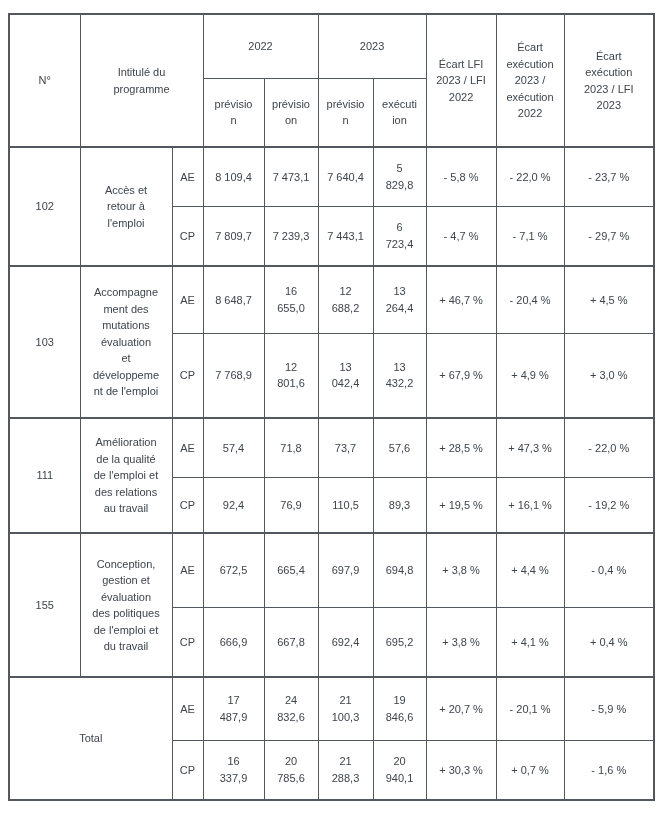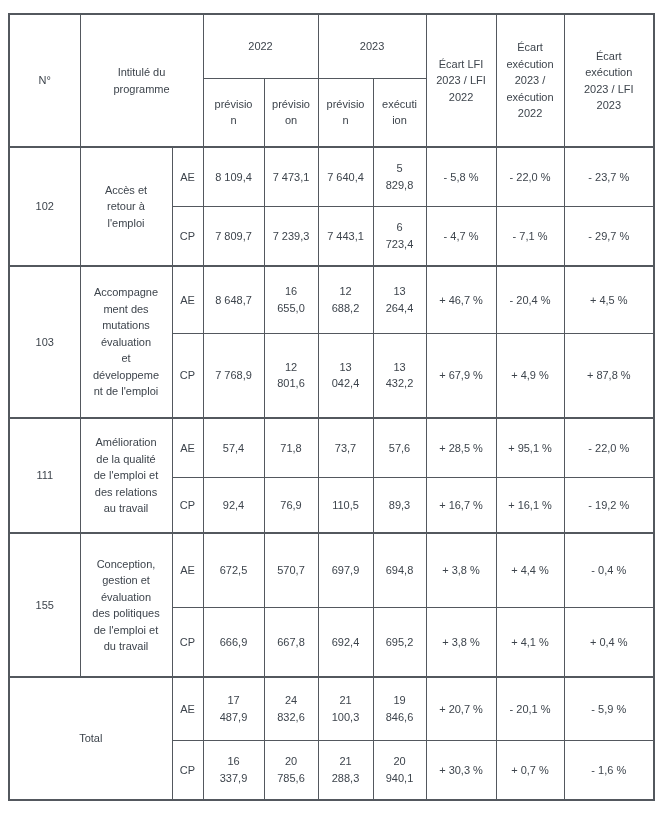--- a/index.html
+++ b/index.html
@@ -150,61 +150,61 @@
     <td>CP</td>
     <td>7 768,9</td>
     <td>12
 801,6</td>
     <td>13
 042,4</td>
     <td>13
 432,2</td>
     <td>+ 67,9 %</td>
     <td>+ 4,9 %</td>
-    <td>+ 87,8 %</td>
+    <td>+ 3,0 %</td>
   </tr>
 
   <tr class="h59 group-start">
     <td rowspan="2">111</td>
     <td rowspan="2">Amélioration
 de la qualité
 de l'emploi et
 des relations
 au travail</td>
     <td>AE</td>
     <td>57,4</td>
     <td>71,8</td>
     <td>73,7</td>
     <td>57,6</td>
     <td>+ 28,5 %</td>
-    <td>+ 95,1 %</td>
+    <td>+ 47,3 %</td>
     <td>- 22,0 %</td>
   </tr>
   <tr class="h56">
     <td>CP</td>
     <td>92,4</td>
     <td>76,9</td>
     <td>110,5</td>
     <td>89,3</td>
-    <td>+ 16,7 %</td>
+    <td>+ 19,5 %</td>
     <td>+ 16,1 %</td>
     <td>- 19,2 %</td>
   </tr>
 
   <tr class="h74 group-start">
     <td rowspan="2">155</td>
     <td rowspan="2">Conception,
 gestion et
 évaluation
 des politiques
 de l'emploi et
 du travail</td>
     <td>AE</td>
     <td>672,5</td>
-    <td>570,7</td>
+    <td>665,4</td>
     <td>697,9</td>
     <td>694,8</td>
     <td>+ 3,8 %</td>
     <td>+ 4,4 %</td>
     <td>- 0,4 %</td>
   </tr>
   <tr class="h70">
     <td>CP</td>
     <td>666,9</td>
     <td>667,8</td>

